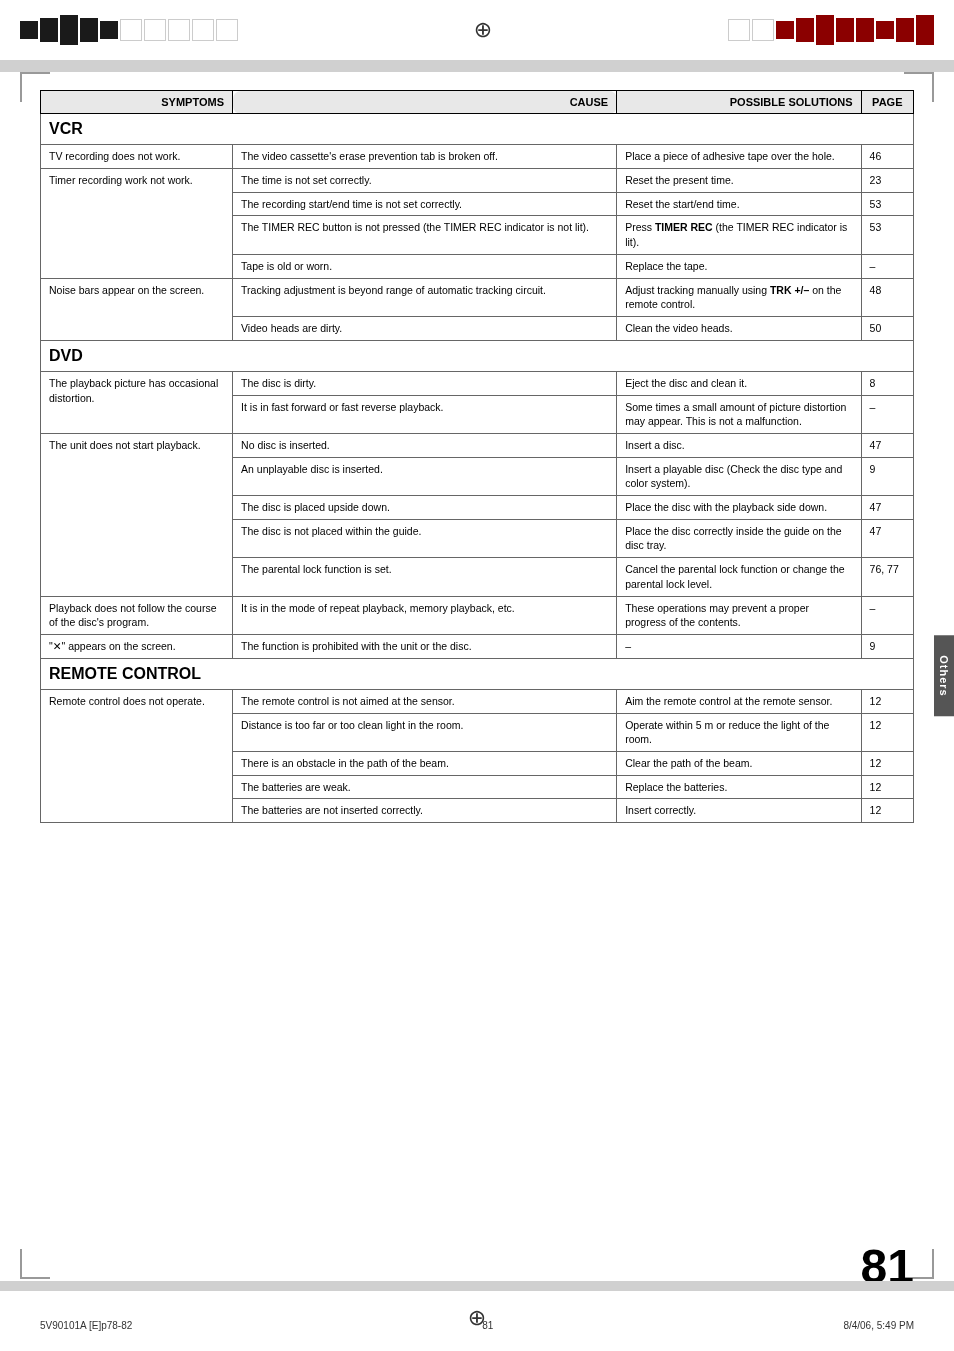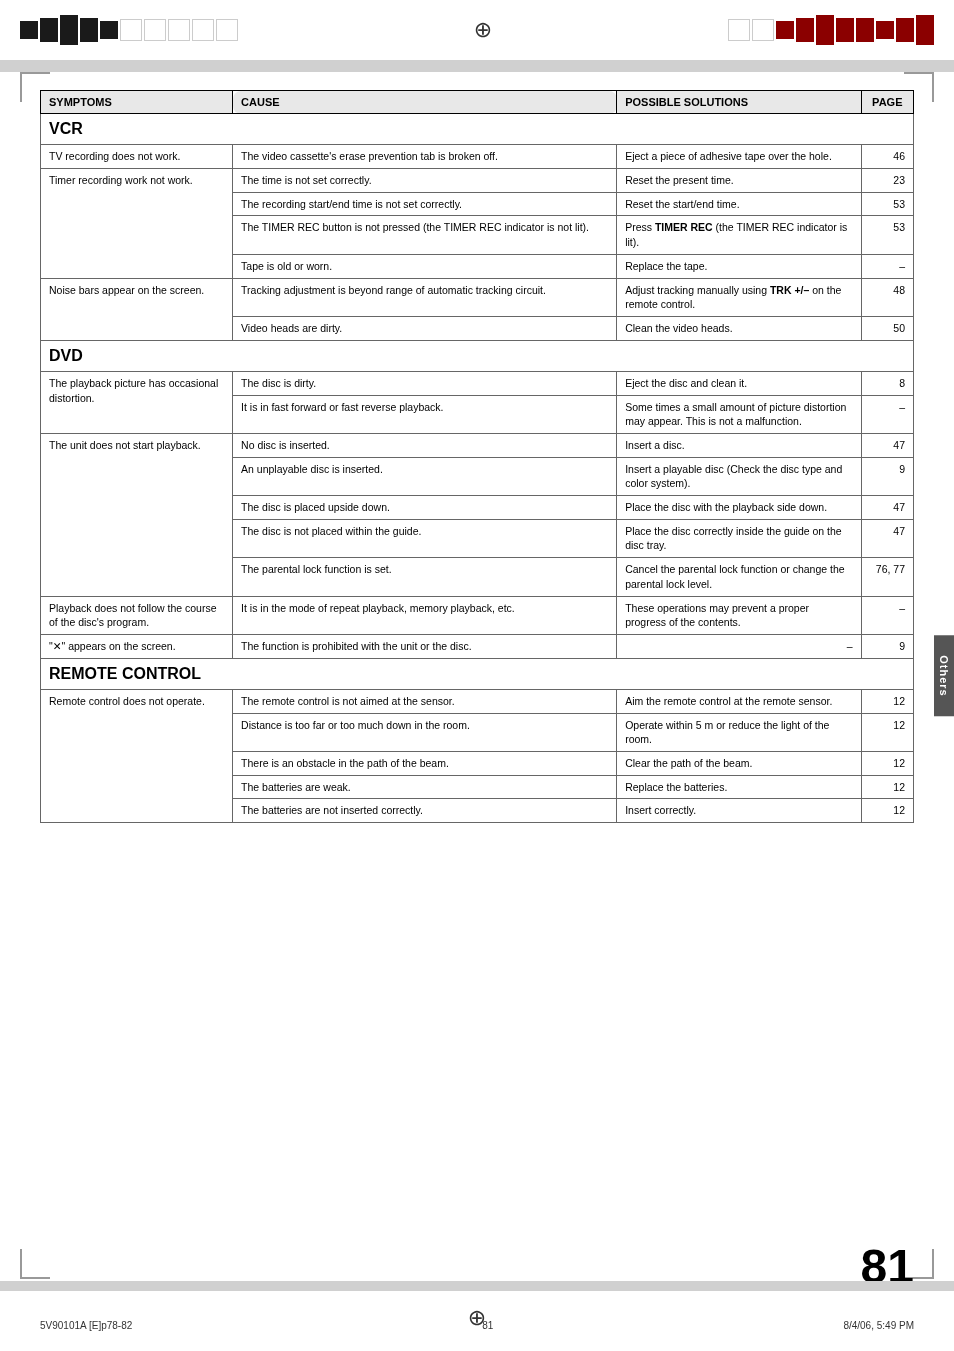--- a/index.html
+++ b/index.html
@@ -92,21 +92,21 @@
       width: 100%;
       border-collapse: collapse;
       border: 1.5px solid #000;
     }
     table th {
       background: #e8e8e8;
       border: 1px solid #000;
       padding: 5px 8px;
       font-weight: bold;
       font-size: 11px;
-      text-align: left;
+      text-align: right;
     }
     table td {
       border: 1px solid #666;
       padding: 4px 8px;
       vertical-align: top;
       font-size: 10.5px;
       line-height: 1.4;
     }
     .section-header td {
       font-weight: bold;
@@ -114,21 +114,21 @@
       border-top: 1.5px solid #000;
       padding: 4px 8px;
       font-size: 16px;
     }
     .col-symptoms { width: 22%; }
     .col-cause { width: 44%; border-radius: 8px; }
     .col-solutions { width: 28%; }
     .col-page { width: 6%; text-align: center; }
 
     td.page-col {
-      text-align: right;
+      text-align: left;
     }
 
     
     .side-label {
       position: absolute;
       right: 0;
       top: 50%;
       transform: translateY(-50%);
       writing-mode: vertical-rl;
       text-orientation: mixed;
@@ -248,21 +248,21 @@
     </thead>
     <tbody>
 
       <tr class="section-header">
         <td colspan="4"><strong>VCR</strong></td>
       </tr>
 
       <tr>
         <td>TV recording does not work.</td>
         <td>The video cassette's erase prevention tab is broken off.</td>
-        <td>Eject a piece of adhesive tape over the hole.</td>
+        <td>Place a piece of adhesive tape over the hole.</td>
         <td class="page-col">46</td>
       </tr>
 
       <tr>
         <td rowspan="4">Timer recording work not work.</td>
         <td>The time is not set correctly.</td>
         <td>Reset the present time.</td>
         <td class="page-col">23</td>
       </tr>
       <tr>
@@ -354,21 +354,21 @@
         <td colspan="4"><strong>REMOTE CONTROL</strong></td>
       </tr>
 
       <tr>
         <td rowspan="5">Remote control does not operate.</td>
         <td>The remote control is not aimed at the sensor.</td>
         <td>Aim the remote control at the remote sensor.</td>
         <td class="page-col">12</td>
       </tr>
       <tr>
-        <td>Distance is too far or too much down in the room.</td>
+        <td>Distance is too far or too clean light in the room.</td>
         <td>Operate within 5 m or reduce  the light of the room.</td>
         <td class="page-col">12</td>
       </tr>
       <tr>
         <td>There is an obstacle in the path of the beam.</td>
         <td>Clear the path of the beam.</td>
         <td class="page-col">12</td>
       </tr>
       <tr>
         <td>The batteries are weak.</td>

